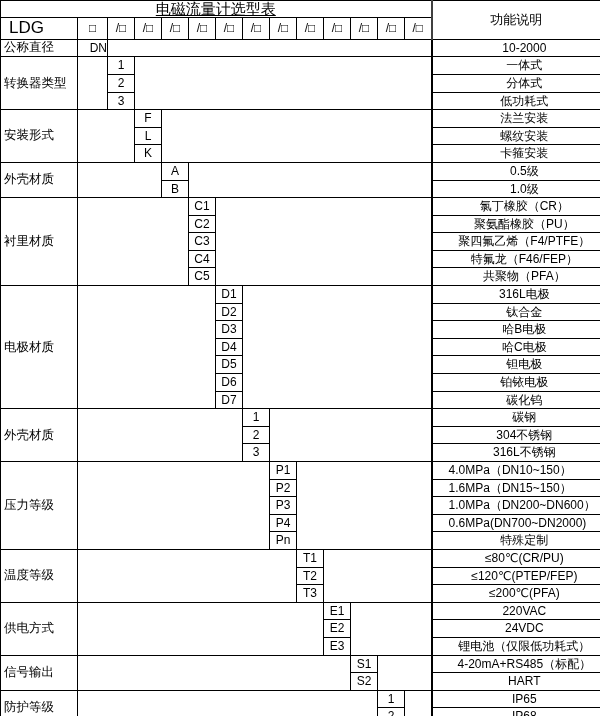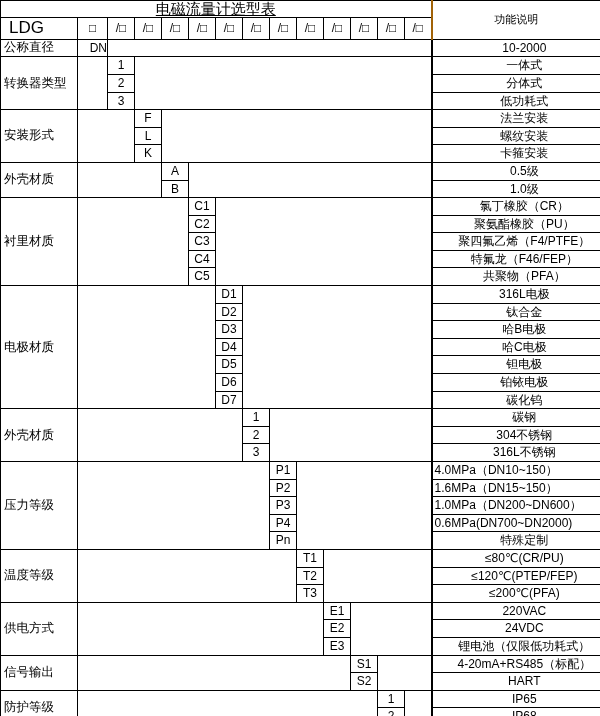--- a/index.html
+++ b/index.html
@@ -18,27 +18,27 @@
     padding:0;
     height:16.6px;
     line-height:1.05;
     overflow:hidden;
     white-space:nowrap;
     vertical-align:middle;
   }
   tr.r-title td{height:15px;}
   tr.r-ldg td{height:21px;}
   .title{text-align:center;font-size:15px;text-decoration:underline;}
-  .fn-hdr{text-align:center;font-size:11px;border-left:2px solid #a16207;}
+  .fn-hdr{text-align:center;font-size:13px;border-left:2px solid #404040;}
   .ldg{padding-left:8px;font-size:17px;}
   .box{text-align:center;font-size:12px;letter-spacing:0;}
   .lbl{padding-left:3px;font-size:12.5px;margin-left:40px;}
   .code{text-align:center;}
   .desc{text-align:center;border-left:2px solid #000;padding-left:16px;}
-  .desc.left{text-align:left;padding-left:2px;}
+  .desc.left{text-align:left;padding-left:16px;}
   .gap{background:#fff;}
 </style>
 </head>
 <body>
 
 <table>
   <colgroup>
     <col style="width:77px">
     <col style="width:30px">
     <col style="width:27px">

